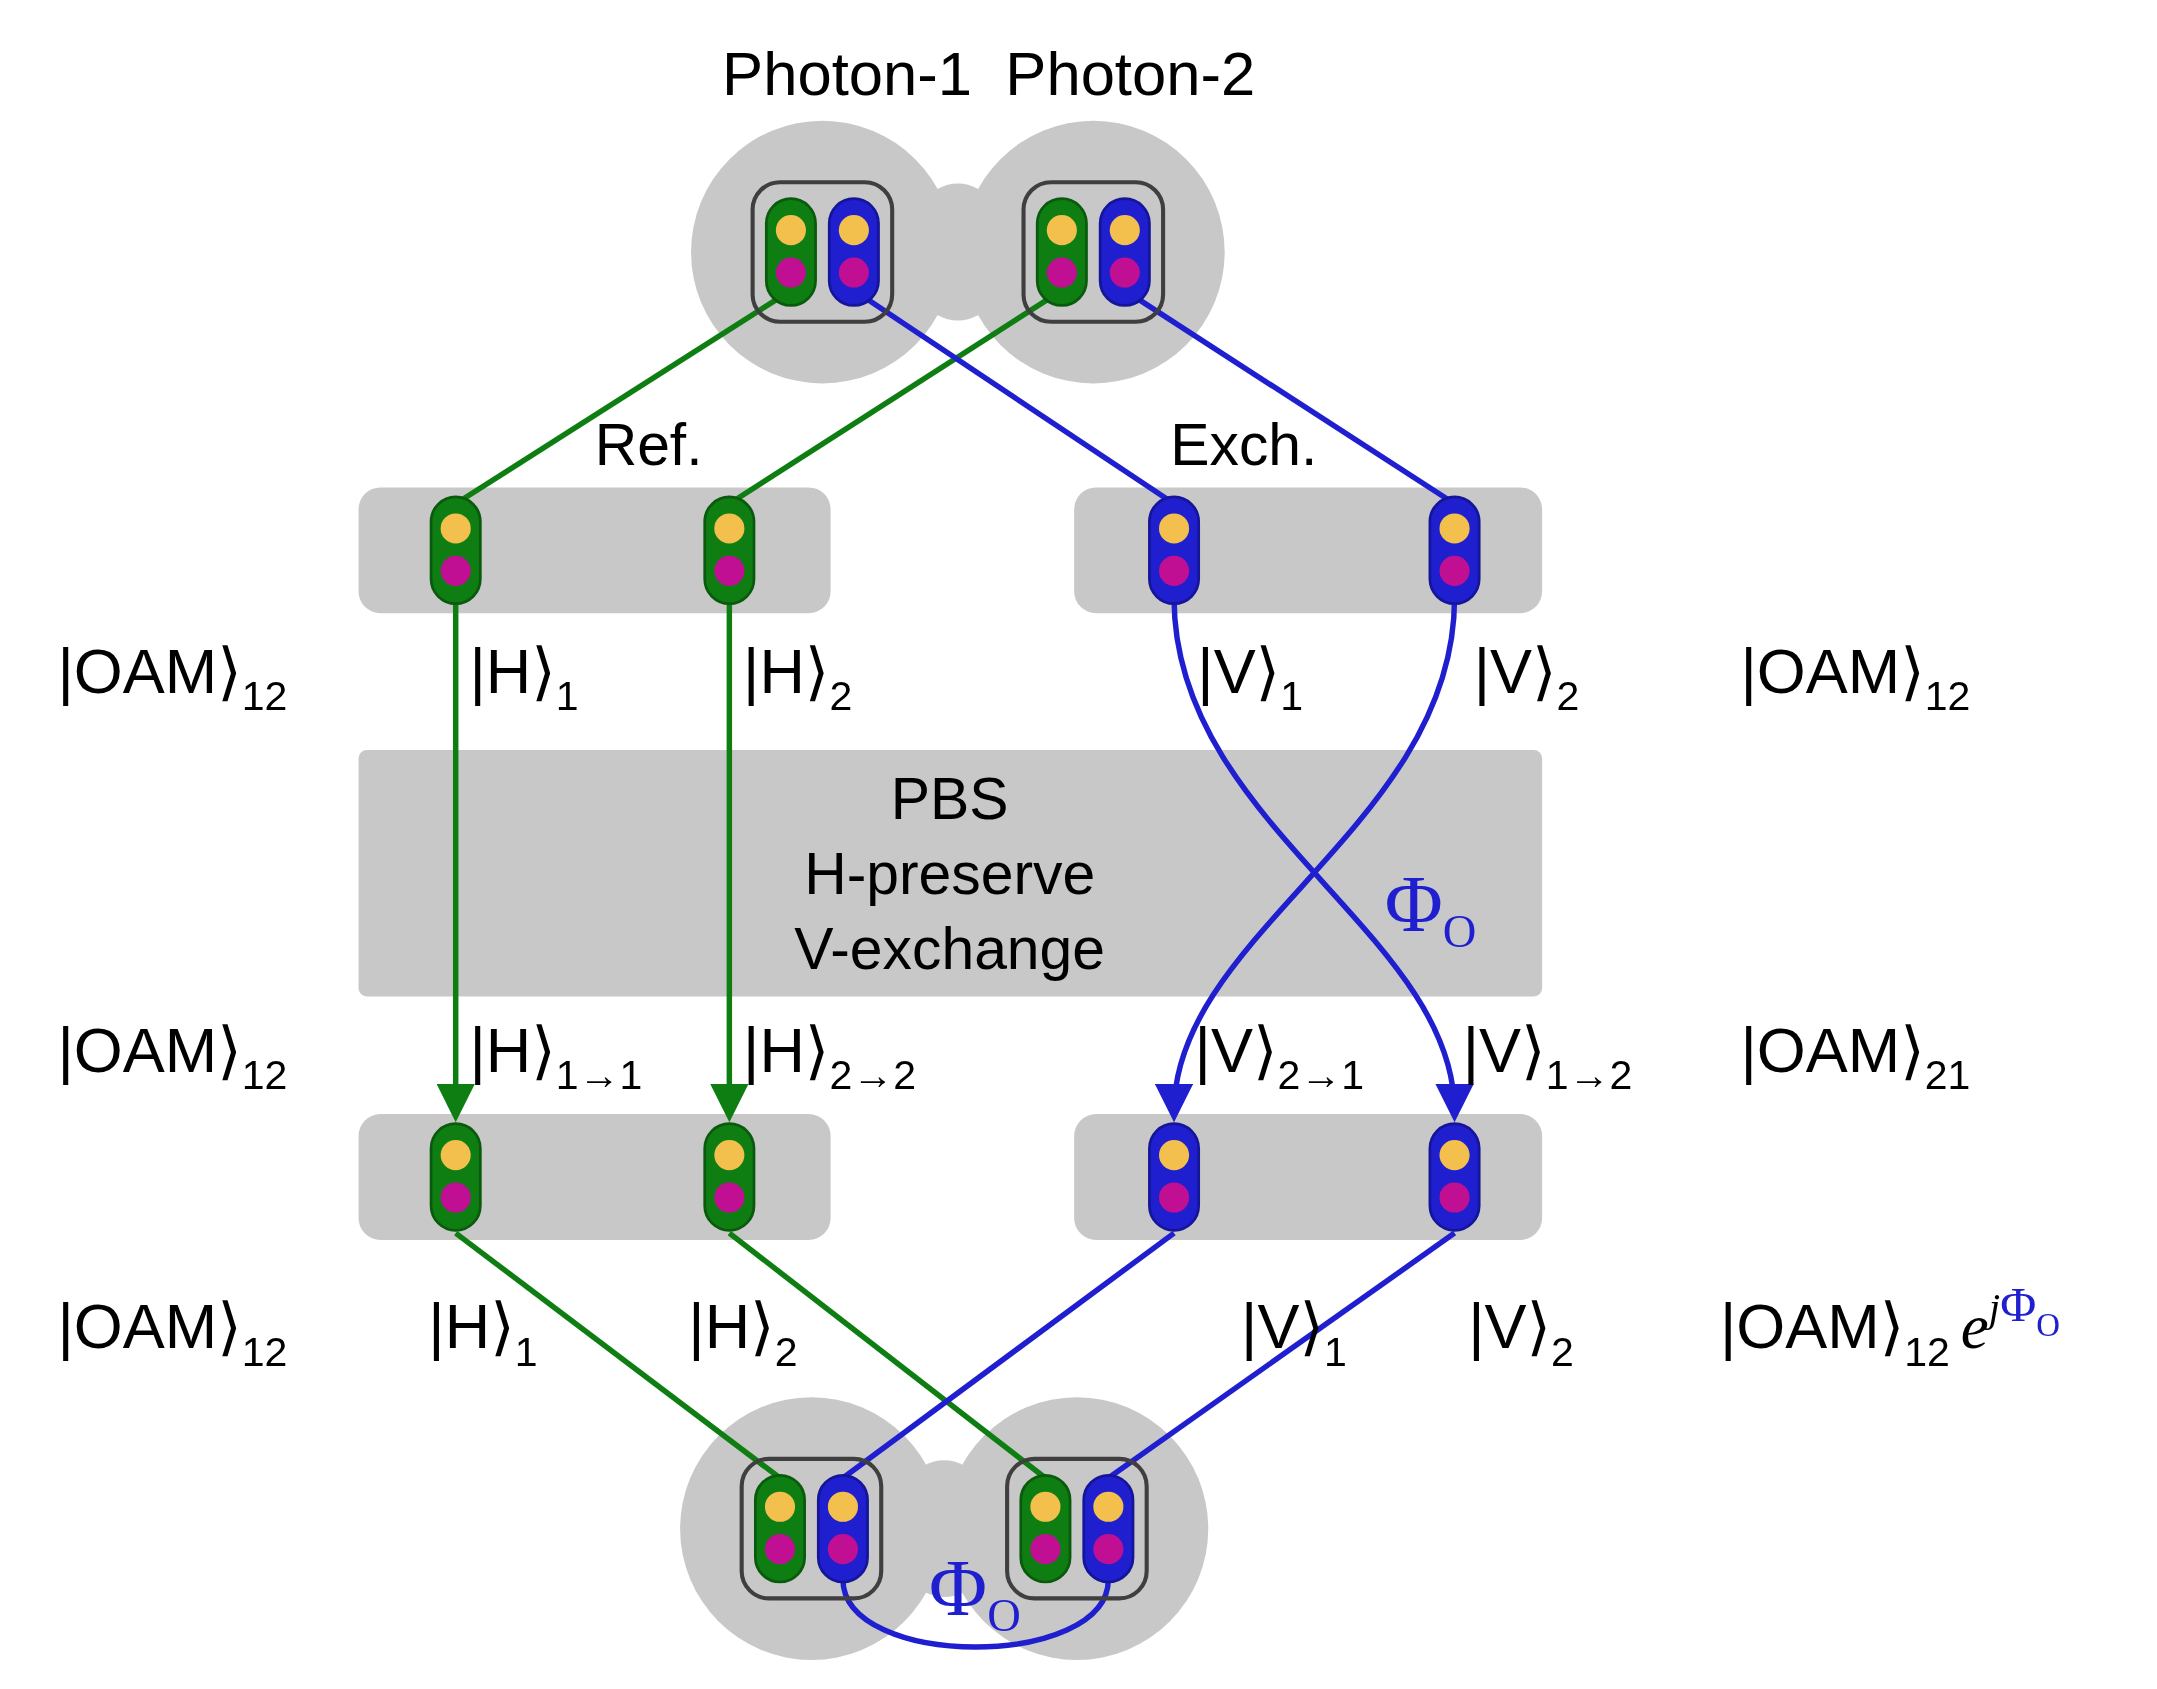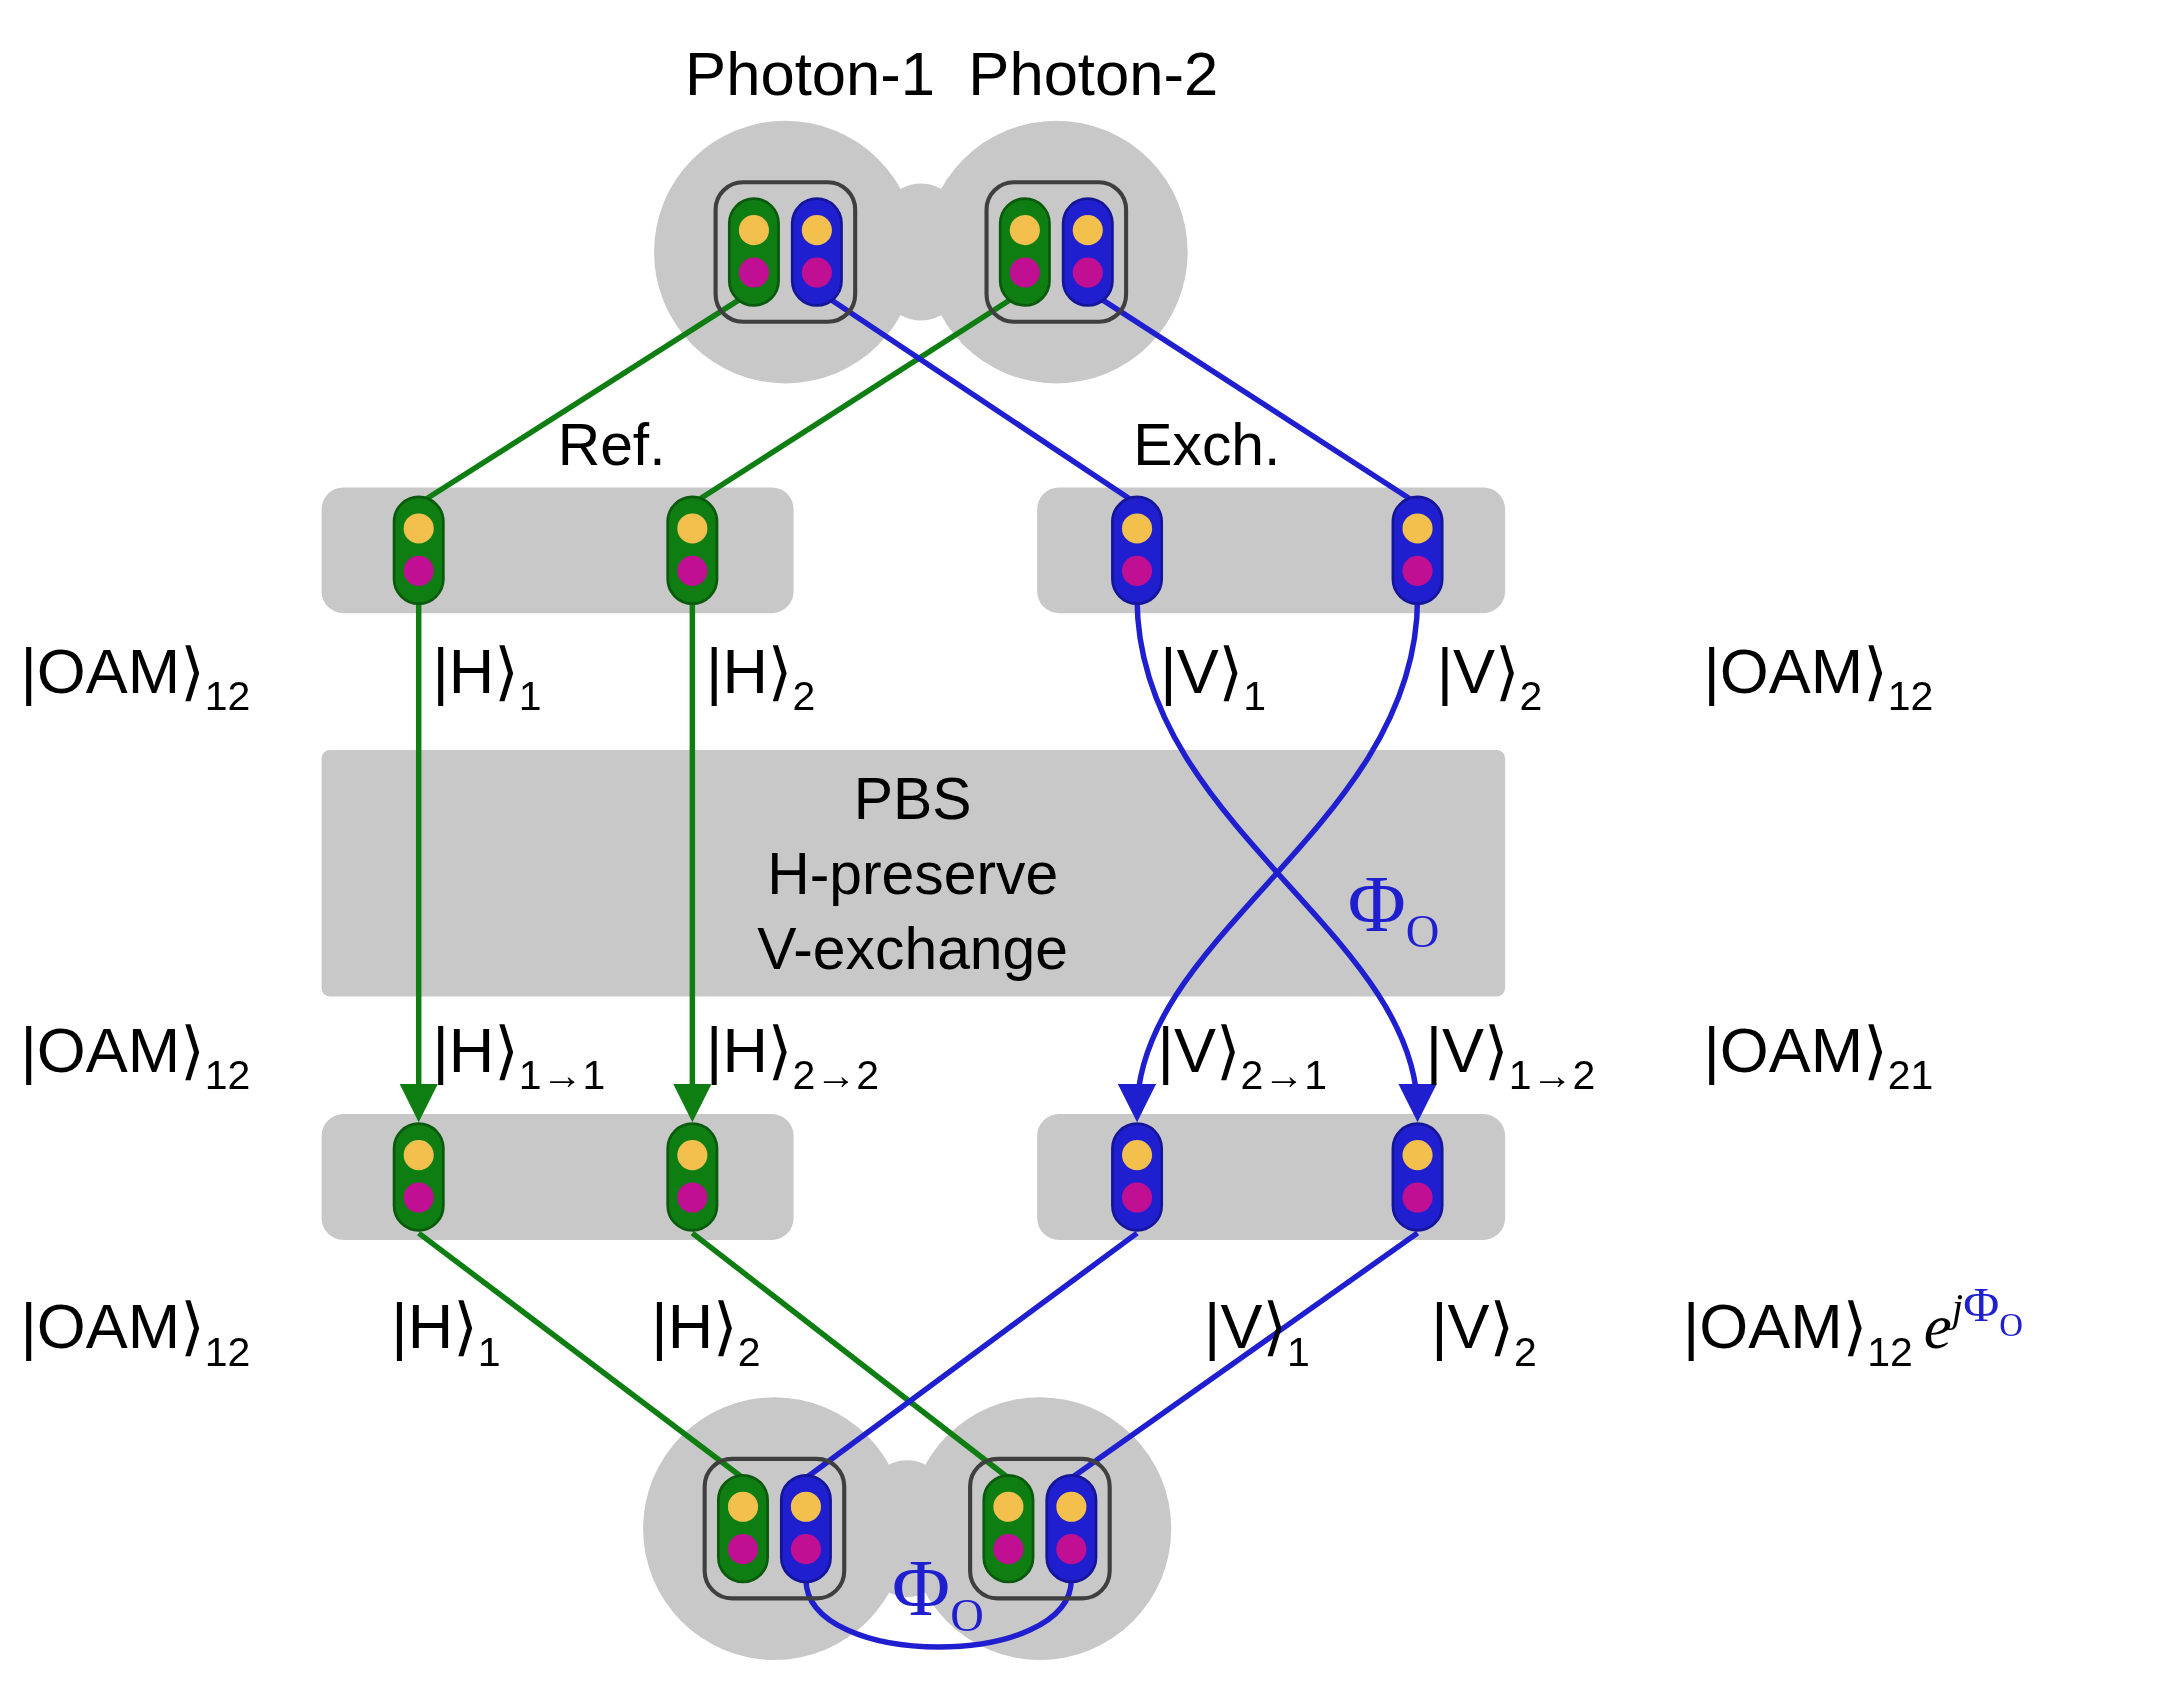--- a/index.html
+++ b/index.html
@@ -1,16 +1,16 @@
 <!DOCTYPE html>
 <html><head>
 <meta charset="utf-8">
 <style>
   html,body{margin:0;padding:0;background:#ffffff;}
-  .stage{position:relative;width:2114px;height:1689px;background:#ffffff;overflow:hidden;}
+  .stage{position:relative;width:2114px;height:1689px;background:#ffffff;overflow:hidden;padding-left:37px;}
   .stage svg{display:block;width:100%;height:100%;}
   text{font-family:"Liberation Sans",sans-serif;fill:#000000;}
   .title{font-size:45px;}
   .lbl{font-size:43px;}
   .pbs-t{font-size:43px;}
   .ket{font-size:46px;}
   .sub{font-size:30px;}
   .phi{font-family:"Liberation Serif",serif;font-size:58px;fill:#1f1fd0;}
   .psub{font-size:34px;fill:#1f1fd0;font-family:"Liberation Serif",serif;}
   .math{font-family:"Liberation Serif",serif;font-style:italic;}

